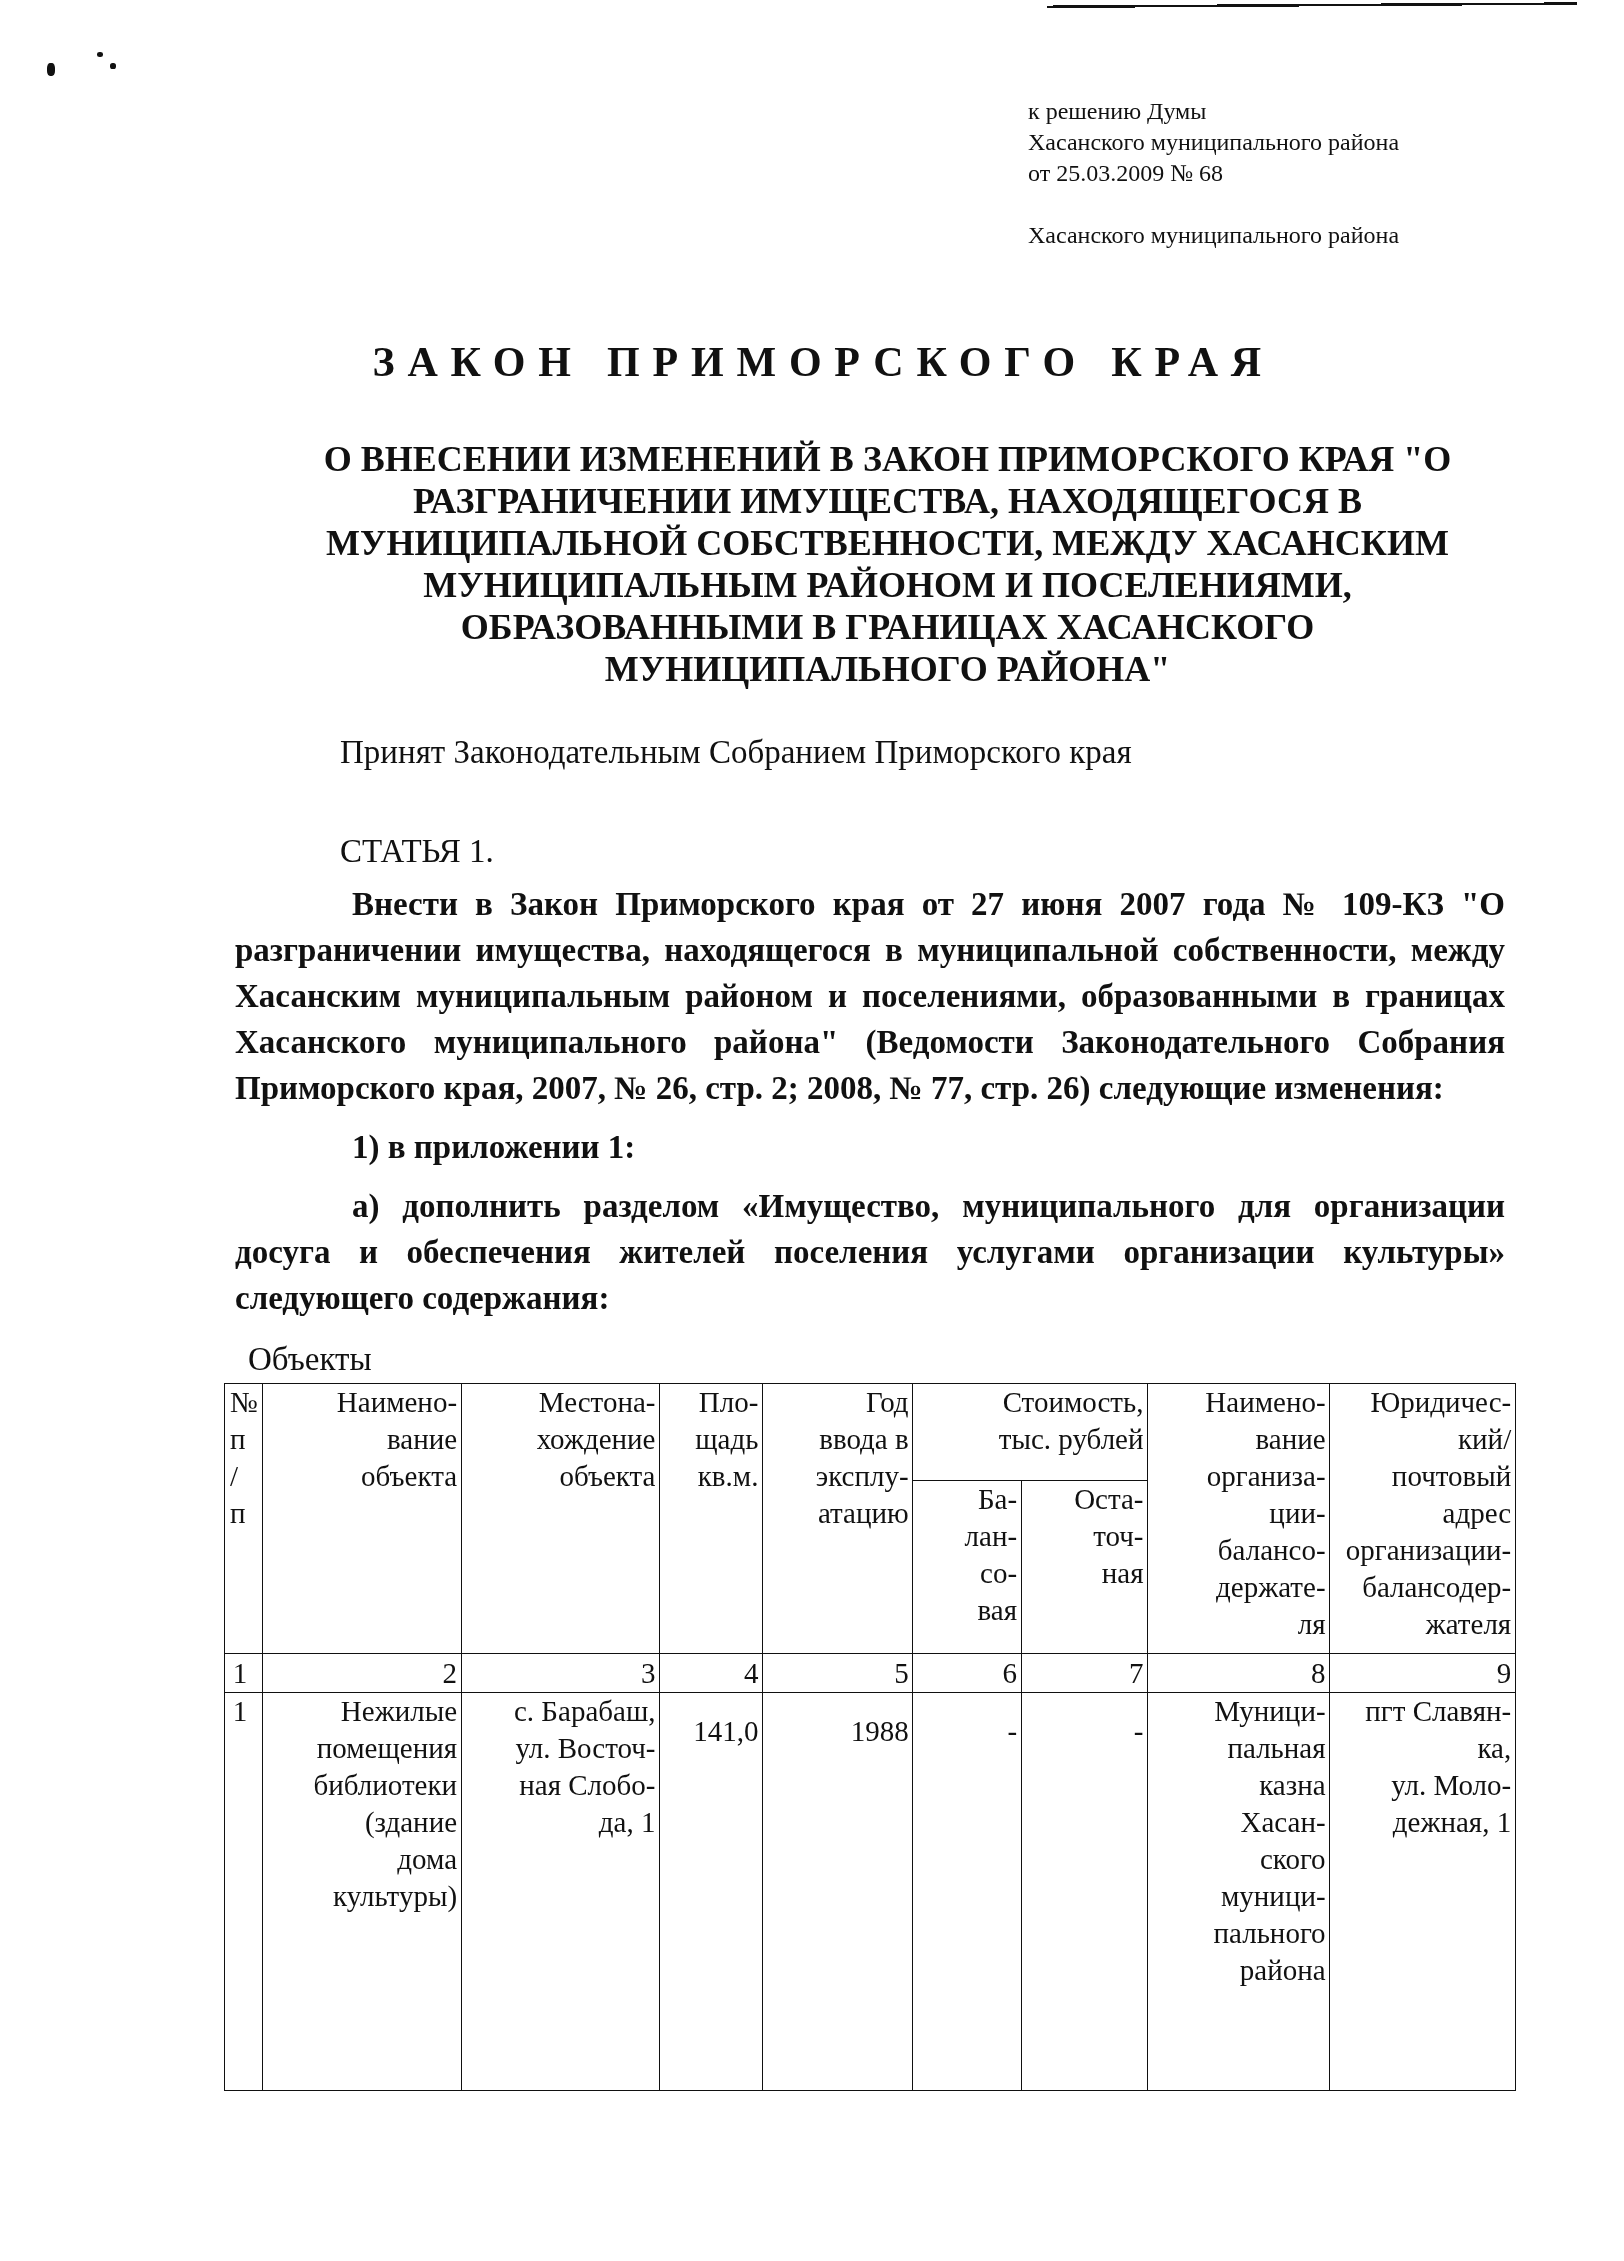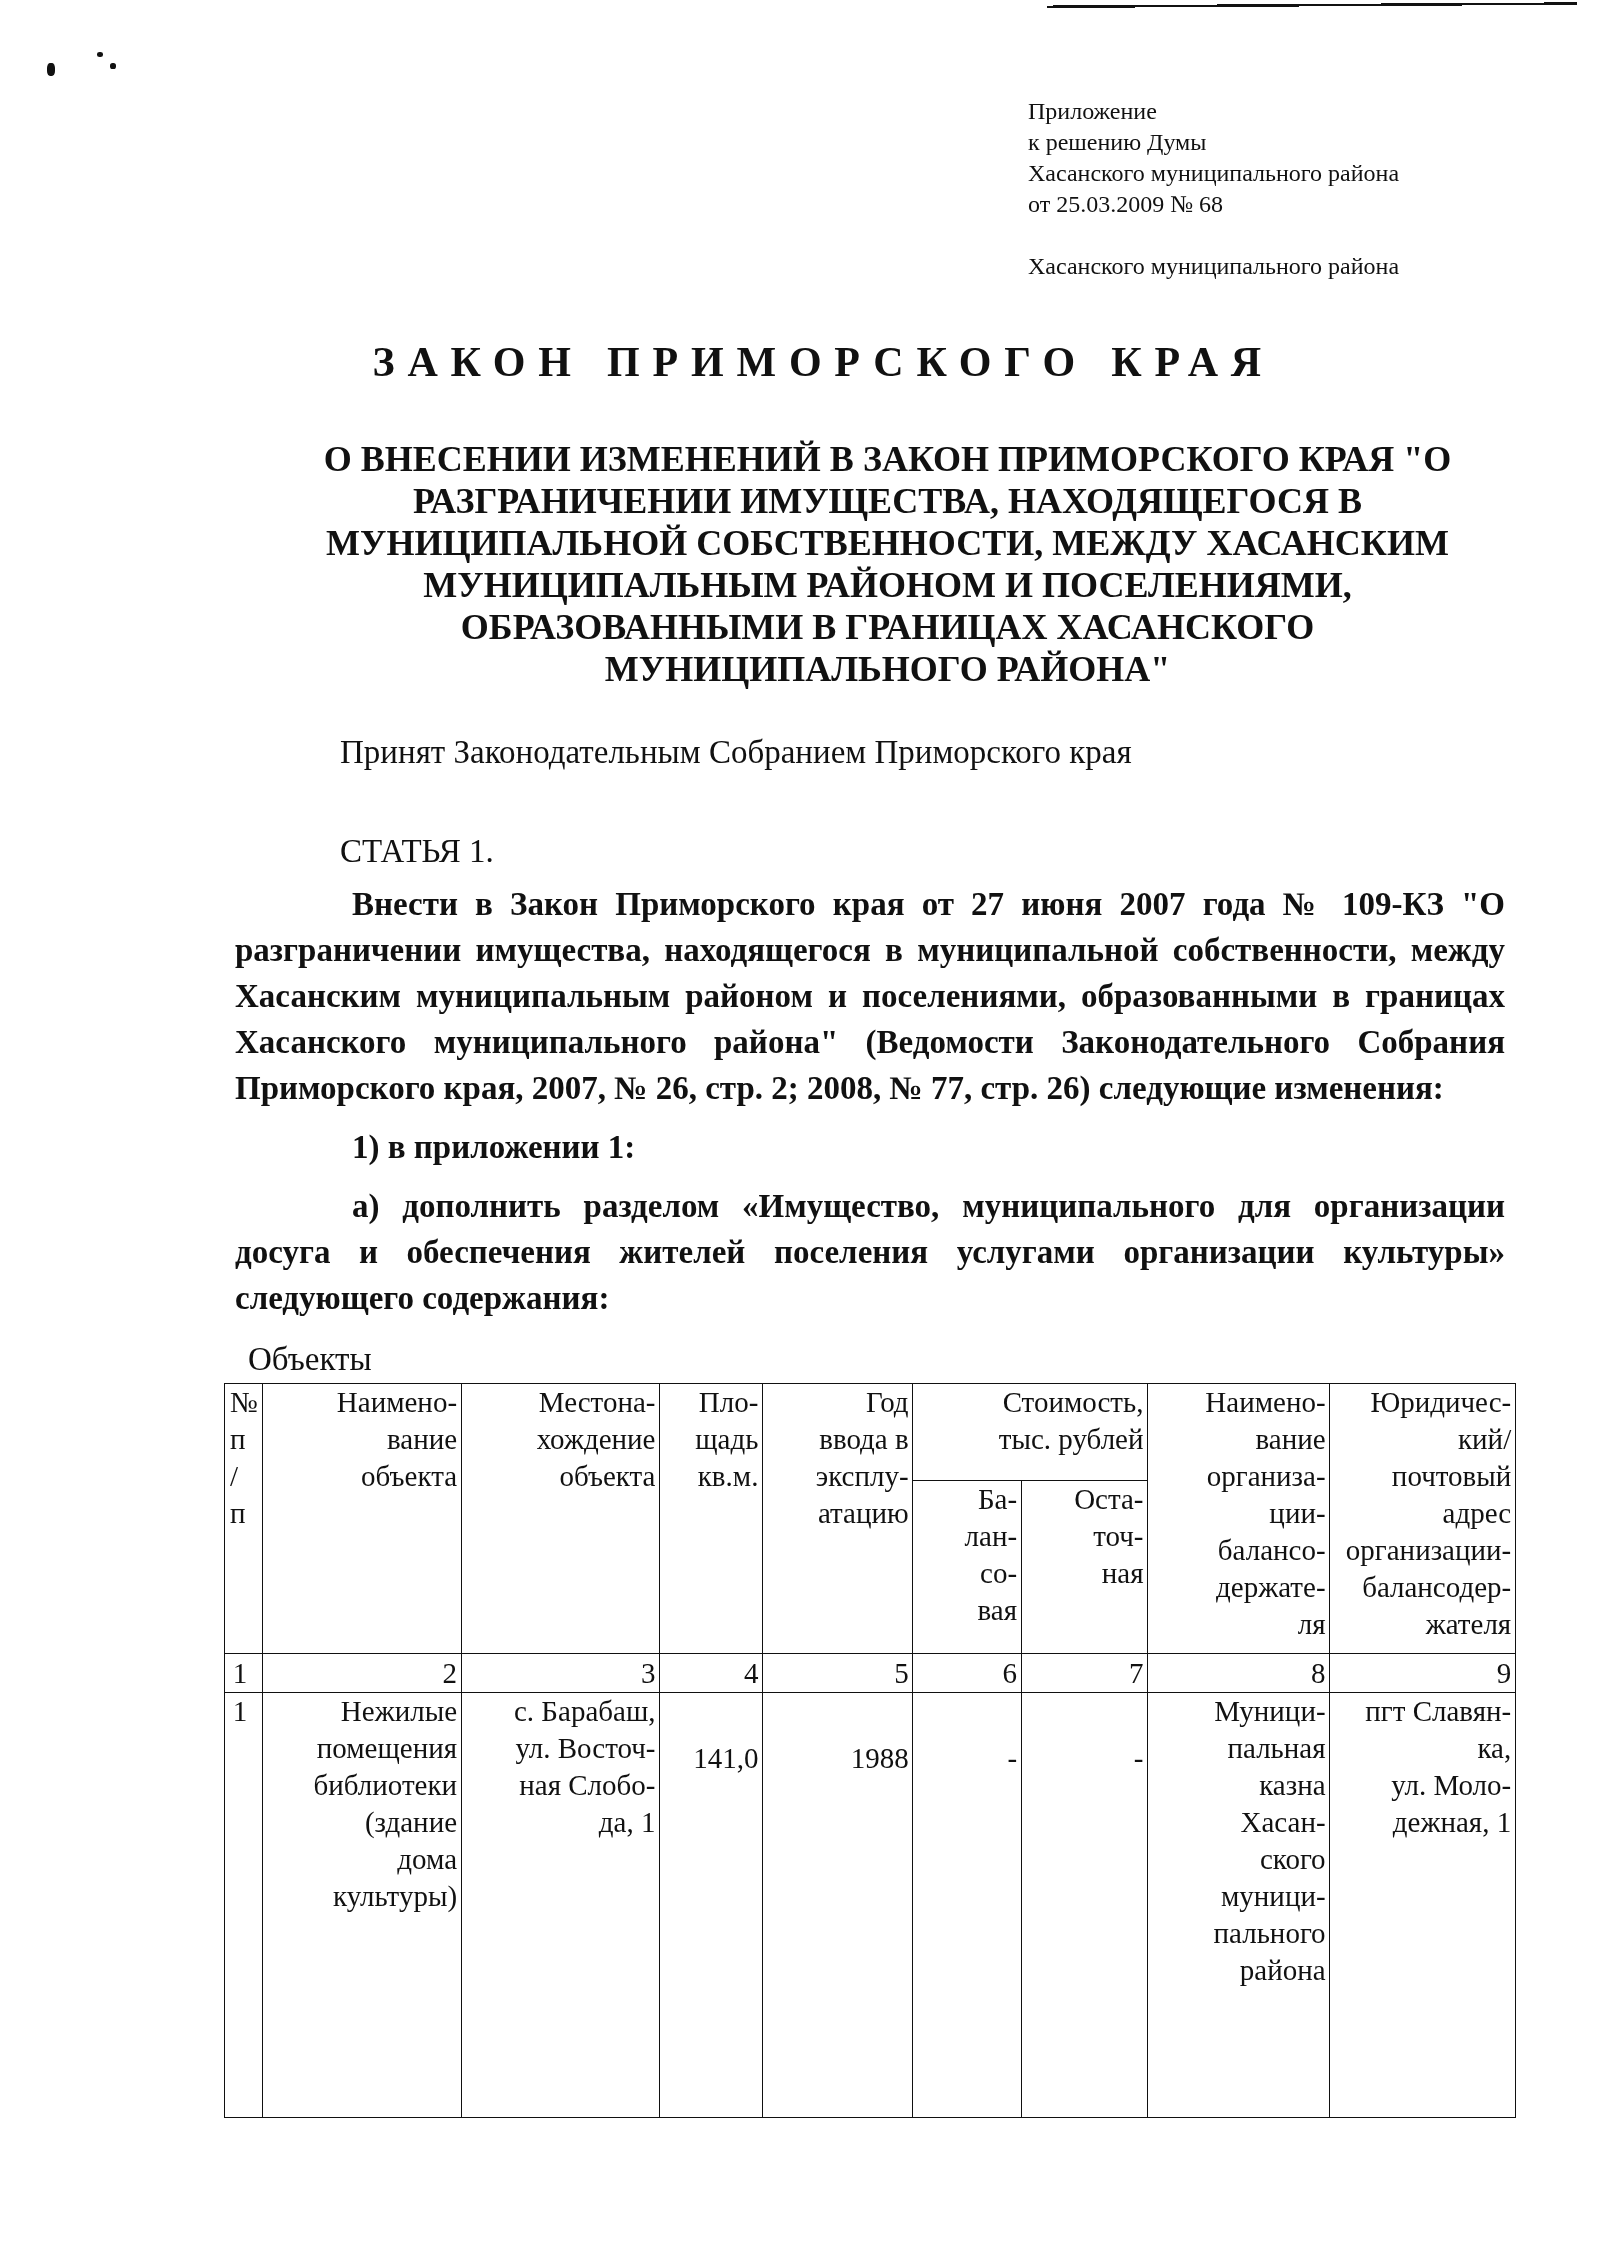--- a/index.html
+++ b/index.html
@@ -54,32 +54,31 @@
   table.objects td, table.objects th {
     border: 1.9px solid #111; vertical-align: top; text-align: right;
     font-weight: normal; padding: 0 3.8px; white-space: pre-line;
   }
   table.objects th.num-col { text-align: left; padding-left: 5.1px; }
   table.objects td.num-col { text-align: left; padding-left: 7.7px; }
   table.objects tr.col-numbers td { vertical-align: middle; height: 38px; }
   table.objects tr.header-top th { height: 96px; }
   table.objects tr.header-bot th { height: 172px; }
   table.objects tr.data-row td { height: 377px; }
-  table.objects td.mid { padding-top: 47px; }
+  table.objects td.mid { padding-top: 20px; }
 </style>
 </head>
 <body>
 
 <div class="scan-line"></div>
 <div class="speck" style="left:47px;top:63px;width:7.7px;height:12.8px;"></div>
 <div class="speck" style="left:97px;top:52px;width:6.4px;height:5.1px;"></div>
 <div class="speck" style="left:110px;top:63px;width:6.4px;height:6.4px;"></div>
 
 <div class="appendix">
-  <div>Приложение</div>
   <div>к решению Думы</div>
   <div>Хасанского муниципального района</div>
   <div>от 25.03.2009 № 68</div>
   <div class="gap"></div>
   <div>Хасанского муниципального района</div>
 </div>
 
 <div class="law-title">ЗАКОН ПРИМОРСКОГО КРАЯ</div>
 <div class="law-subtitle">О ВНЕСЕНИИ ИЗМЕНЕНИЙ В ЗАКОН ПРИМОРСКОГО КРАЯ "О РАЗГРАНИЧЕНИИ ИМУЩЕСТВА, НАХОДЯЩЕГОСЯ В МУНИЦИПАЛЬНОЙ СОБСТВЕННОСТИ, МЕЖДУ ХАСАНСКИМ МУНИЦИПАЛЬНЫМ РАЙОНОМ И ПОСЕЛЕНИЯМИ, ОБРАЗОВАННЫМИ В ГРАНИЦАХ ХАСАНСКОГО МУНИЦИПАЛЬНОГО РАЙОНА"</div>
 

